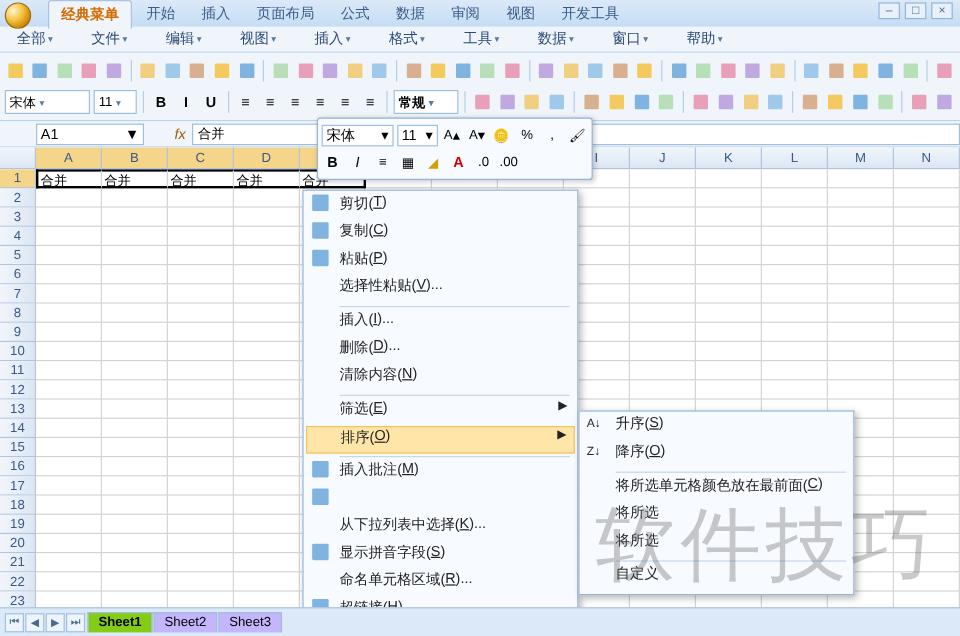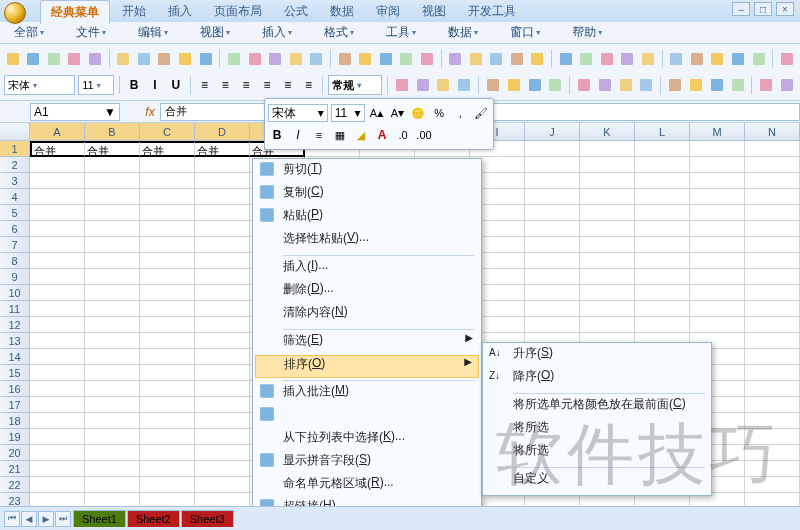--- a/index.html
+++ b/index.html
@@ -30,22 +30,22 @@
 .ch{width:55px;text-align:center;font-size:11px;color:#3a5a85;border-right:1px solid #b0c4de;line-height:18px}
 .ch.sel{background:#f4d58a}
 .rows{height:calc(100% - 18px);overflow:hidden}
 .row{display:flex;height:16px}
 .rh{width:30px;text-align:center;font-size:11px;color:#3a5a85;background:linear-gradient(90deg,#f2f6fb,#dbe6f3);border-right:1px solid #b0c4de;border-bottom:1px solid #b0c4de;line-height:16px}
 .rh.sel{background:#f4d58a}
 .cell{width:55px;border-right:1px solid #d4d4d4;border-bottom:1px solid #d4d4d4;font-size:11px;line-height:16px;padding-left:2px}
 .sheetbar{position:absolute;bottom:0;left:0;right:0;height:24px;background:#dbe9f8;display:flex;align-items:center;padding-left:4px;border-top:1px solid #a9c3e4}
 .navbtn{width:16px;height:16px;border:1px solid #9fbfe0;background:#eef4fb;margin-right:1px;display:flex;align-items:center;justify-content:center;font-size:9px;color:#4a6a94}
 .stab{padding:2px 8px;background:#fff;border:1px solid #9fbfe0;border-bottom:none;margin-left:1px;font-size:11px}
-.stab.a{background:#4d7c0f;font-weight:normal}
-.stab:not(.a){background:#b91c1c}
+.stab.a{background:#84cc16;font-weight:bold}
+.stab:not(.a){background:#c4b5fd}
 .mini-toolbar{position:absolute;left:264px;top:98px;width:230px;background:#f7faff;border:1px solid #96b4d8;border-radius:3px;box-shadow:1px 1px 4px rgba(0,0,0,.2);padding:3px}
 .mini-row{display:flex;align-items:center;gap:3px;height:22px}
 .mini-sel{height:18px;border:1px solid #9fbfe0;background:#fff;padding:0 3px;font-size:11px;display:flex;align-items:center}
 .mini-btn{width:18px;height:18px;display:flex;align-items:center;justify-content:center;font-size:11px}
 .ctx{position:absolute;left:252px;top:158px;width:230px;background:#f7faff;border:1px solid #96b4d8;box-shadow:2px 2px 6px rgba(0,0,0,.3);padding:2px}
 .ctx-item{height:23px;display:flex;align-items:flex-start;padding:0 20px 0 28px;font-size:12px;color:#222;position:relative}
 .ctx-item.hl{background:#ffe6a8;border:1px solid #f0c35b}
 .ctx-item .icon{position:absolute;left:4px;width:16px;height:16px}
 .ctx-item .arrow{position:absolute;right:6px;font-size:10px}
 .ctx-sep{height:1px;background:#c5d7ec;margin:2px 4px 2px 28px}

